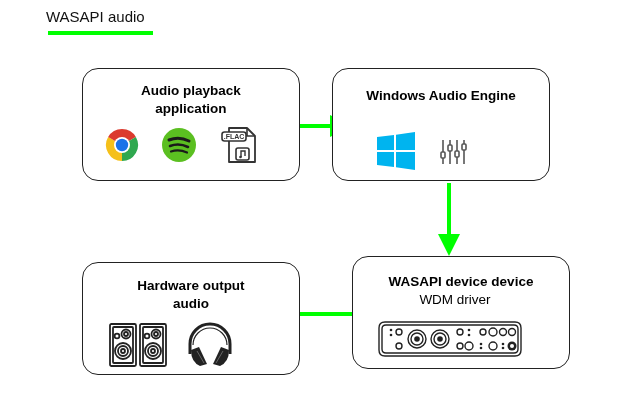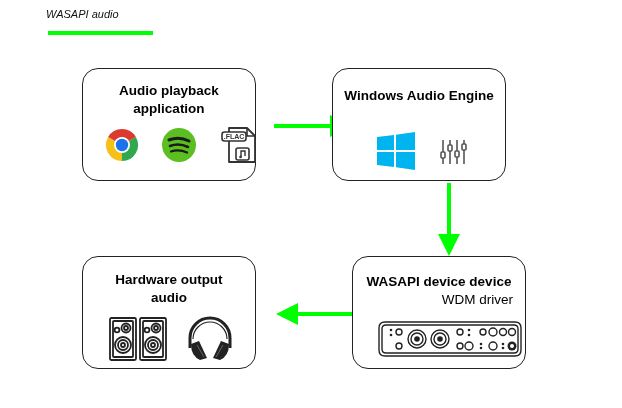--- a/index.html
+++ b/index.html
@@ -1,24 +1,24 @@
 <!DOCTYPE html>
 <html><head>
 <meta charset="utf-8">
 <style>
   html, body { margin: 0; padding: 0; background: #ffffff; }
   body { width: 622px; height: 408px; position: relative; overflow: hidden;
          font-family: "Liberation Sans", sans-serif; color: #000; }
-  .legend-label { position: absolute; left: 46px; top: 8px; font-size: 11px; color: #111; font-style: italic; }
+  .legend-label { position: absolute; left: 46px; top: 8px; font-size: 15px; color: #111; }
   .legend-line { position: absolute; left: 48px; top: 31px; width: 105px; height: 4px; background: #00ff00; }
-  .box { position: absolute; width: 174px; height: 113px; border: 1.5px solid #222;
+  .box { position: absolute; width: 218px; height: 113px; border: 1.5px solid #222;
          border-radius: 16px; background: #fff; box-sizing: border-box; }
   .box-title { position: absolute; left: 0; right: 0; text-align: center; font-weight: bold;
                font-size: 13.5px; line-height: 17px; }
-  .box-sub { position: absolute; left: 0; right: 12px; text-align: right; font-size: 13.5px; line-height: 17px; }
+  .box-sub { position: absolute; left: 0; right: 12px; text-align: center; font-size: 13.5px; line-height: 17px; }
   .icon { position: absolute; }
   svg.arrows { position: absolute; left: 0; top: 0; }
 </style>
 </head>
 <body>
 
 <div>
   <div class="legend-label">WASAPI audio</div>
   <div class="legend-line"></div>
 </div>
@@ -84,21 +84,21 @@
       <line x1="18" y1="2" x2="18" y2="26"></line>
       <line x1="25" y1="2" x2="25" y2="26"></line>
       <rect x="2" y="14" width="4" height="6" rx="1"></rect>
       <rect x="9" y="7" width="4" height="6" rx="1"></rect>
       <rect x="16" y="13" width="4" height="6" rx="1"></rect>
       <rect x="23" y="6" width="4" height="6" rx="1"></rect>
     </g>
   </svg>
 </div>
 
-<div class="box" style="left:82px; top:256px;padding-left:32px;">
+<div class="box" style="left:82px; top:262px;padding-left:32px;">
   <div class="box-title" style="top:14px;">Hardware output</div>
   <div class="box-title" style="top:32px;">audio</div>
   <svg class="icon" style="left:26px; top:60px;" width="58" height="44" viewBox="0 0 58 44">
     <g fill="none" stroke="#222" stroke-width="1.8">
       <rect x="1" y="1" width="26" height="42" rx="1.5"></rect>
       <rect x="4" y="4" width="20" height="36" rx="1"></rect>
       <circle cx="8" cy="13" r="2.4"></circle>
       <circle cx="17" cy="11" r="4.5"></circle>
       <circle cx="17" cy="11" r="2"></circle>
       <circle cx="14" cy="28" r="8"></circle>

